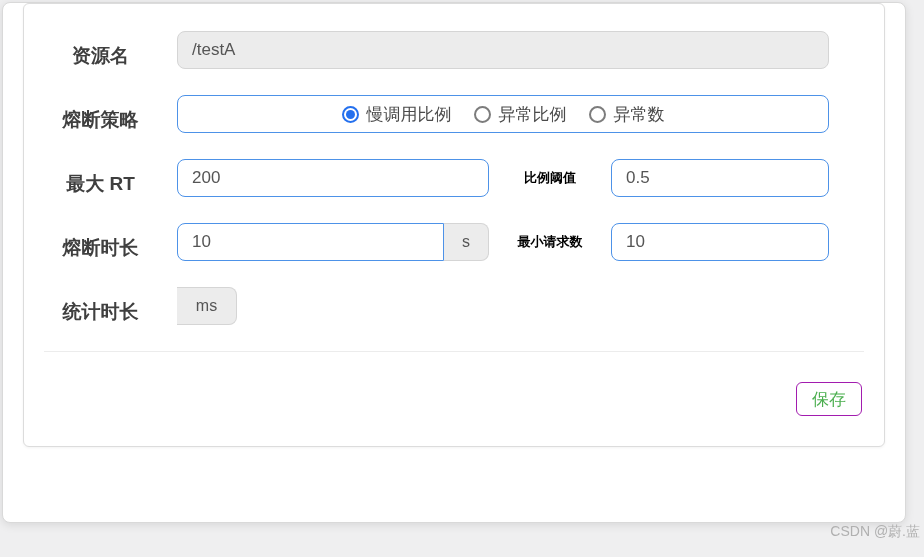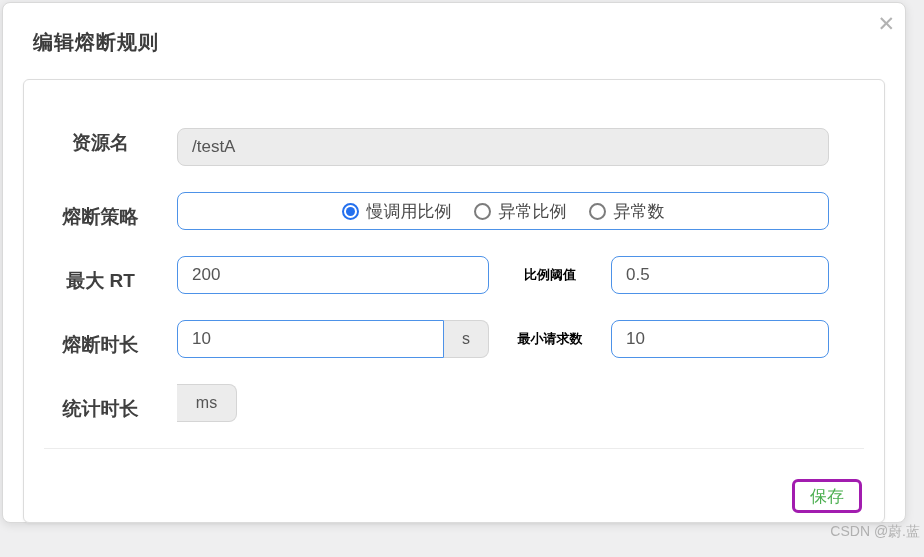--- a/index.html
+++ b/index.html
@@ -46,21 +46,21 @@
     height: 38px;
     border: 1px solid #4d92e8;
     border-radius: 8px;
     padding: 0 14px;
     font-size: 17px; color: #555;
     font-family: "Liberation Sans", "DejaVu Sans", sans-serif;
     outline: none;
     background: #fff;
     width: 100%;
   }
-  .ipt.disabled { background: #ececec; border-color: #d5d5d5; color: #555; margin-top: 21px; }
+  .ipt.disabled { background: #ececec; border-color: #d5d5d5; color: #555; }
   .w-full { width: 652px; }
   .left-group { width: 312px; display: flex; flex-shrink: 0; }
   .right-label {
     flex: 1; text-align: center;
     font-size: 13px; font-weight: bold; color: #000000;
   }
   .right-input { width: 218px; flex-shrink: 0; }
   .input-group .ipt { border-radius: 8px 0 0 8px; flex: 1; min-width: 0; }
   .addon {
     display: flex; align-items: center; justify-content: center;
@@ -95,36 +95,32 @@
   .panel-footer {
     display: flex; justify-content: flex-end; gap: 14px;
     padding: 30px 22px 0;
   }
   .btn {
     height: 34px; min-width: 66px; padding: 0 15px;
     border-radius: 6px; background: #fff;
     font-size: 17px; cursor: pointer;
     font-family: "Liberation Sans", "DejaVu Sans", sans-serif;
   }
-  .btn-save { border: 3px solid #a21caf; color: #4caf50; }
+  .btn-save { border: 1px solid #a21caf; color: #4caf50; }
   .btn-cancel { border: 1px solid #f25c5c; color: #f25c5c; }
   .watermark {
     position: absolute; right: 4px; bottom: 16px;
     font-size: 14px; color: #b0b0b0;
   }
 </style>
 </head>
 <body>
 
 <div class="modal">
 
-  <div class="modal-header">
-    <div class="modal-title">编辑熔断规则</div>
-    <div class="close-btn">✕</div>
-  </div>
 
   <div class="panel">
 
     <div class="form-row">
       <div class="label-col">资源名</div>
       <div class="field-col">
         <input class="ipt disabled w-full" readonly="" value="/testA" style="">
       </div>
     </div>
 

